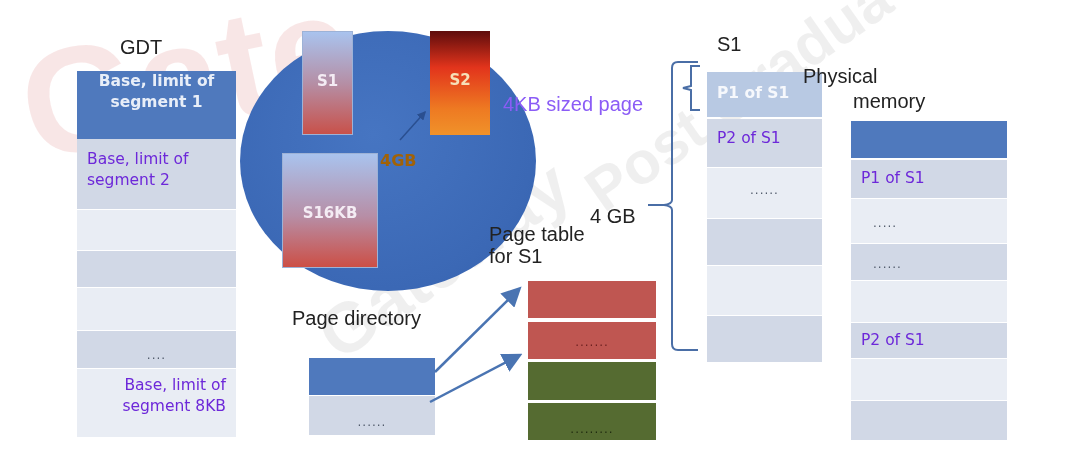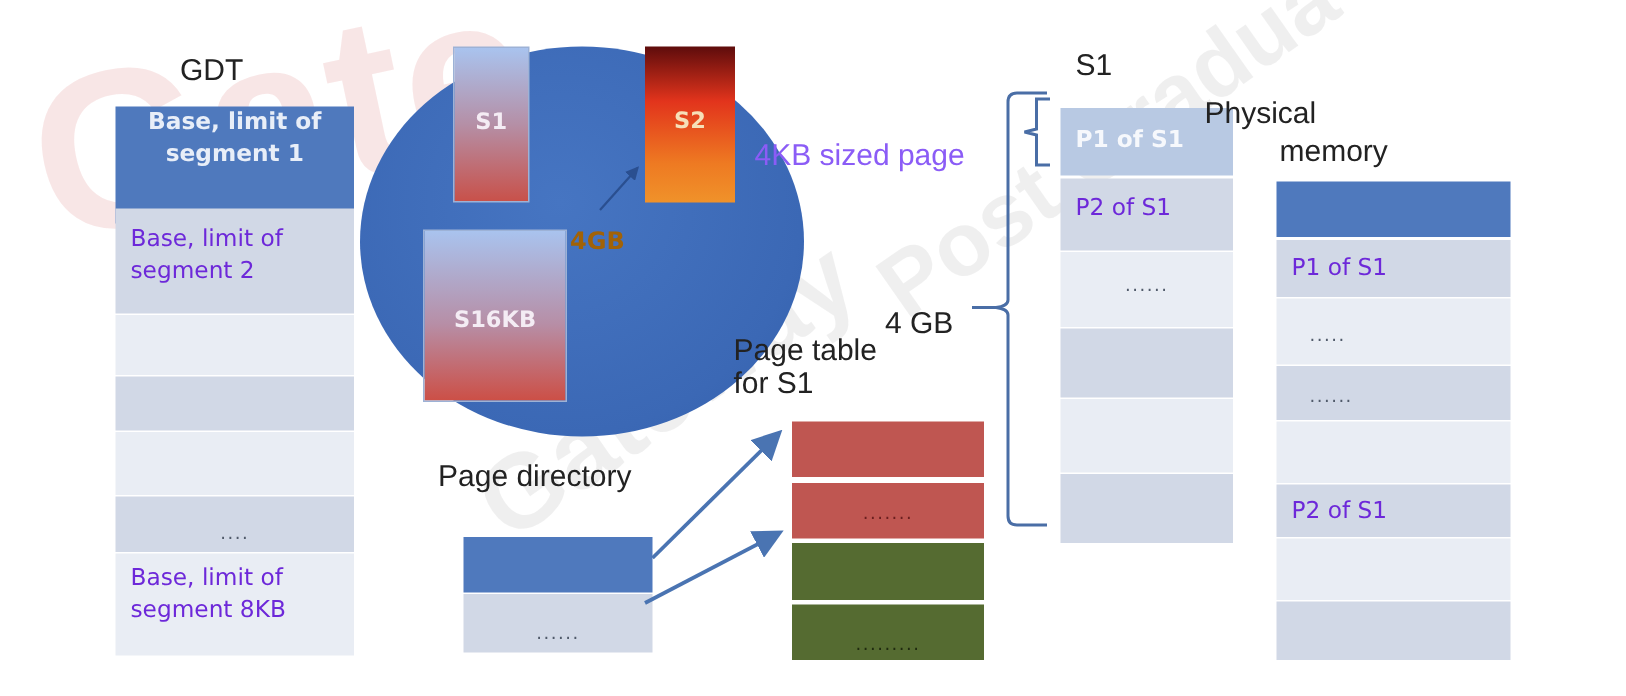--- a/index.html
+++ b/index.html
@@ -32,21 +32,21 @@
   </div>
   <div class="cell c-dark" style="left:77px;top:139px;width:159px;height:70px;padding:10px 10px;">
     <span>Base, limit of segment 2</span>
   </div>
   <div class="cell c-light" style="left:77px;top:210px;width:159px;height:40px;"></div>
   <div class="cell c-dark" style="left:77px;top:251px;width:159px;height:36px;"></div>
   <div class="cell c-light" style="left:77px;top:288px;width:159px;height:42px;"></div>
   <div class="cell c-dark dots" style="left:77px;top:331px;width:159px;height:37px;padding-top:14px;">
     <span>....</span>
   </div>
-  <div class="cell c-light" style="left:77px;top:369px;width:159px;height:68px;padding:6px 10px;">
+  <div class="cell c-light" style="left:77px;top:369px;width:159px;height:68px;padding:6px 10px;text-align:right;">
     <span>Base, limit of segment 8KB</span>
   </div>
 </div>
 
 <div class="abs" style="left:240px;top:31px;width:296px;height:260px;border-radius:50%;background:radial-gradient(ellipse at 45% 40%, #4675c2 0%, #3b68b5 70%, #325ea9 100%);"></div>
 
 <div class="seg" style="left:302px;top:31px;width:51px;height:104px;background:linear-gradient(#a9c3ee 0%, #b58fa6 50%, #c8514a 100%);border:1px solid #9db2d6;padding-top:40px;">
   <span>S1</span>
 </div>
 <div class="seg" style="left:430px;top:31px;width:60px;height:104px;background:linear-gradient(#5e0c0c 0%, #e2341c 35%, #ee7a22 75%, #f0922a 100%);color:#f6e0b8;padding-top:40px;">

